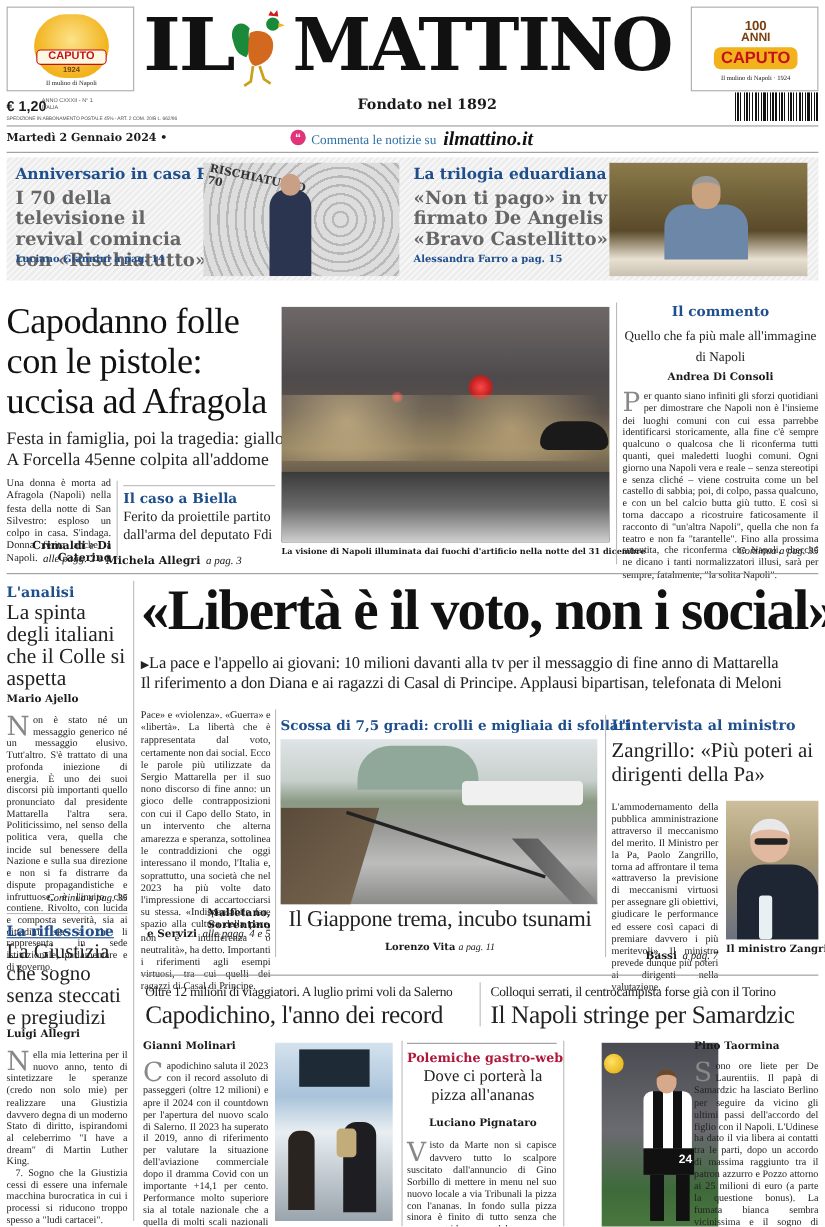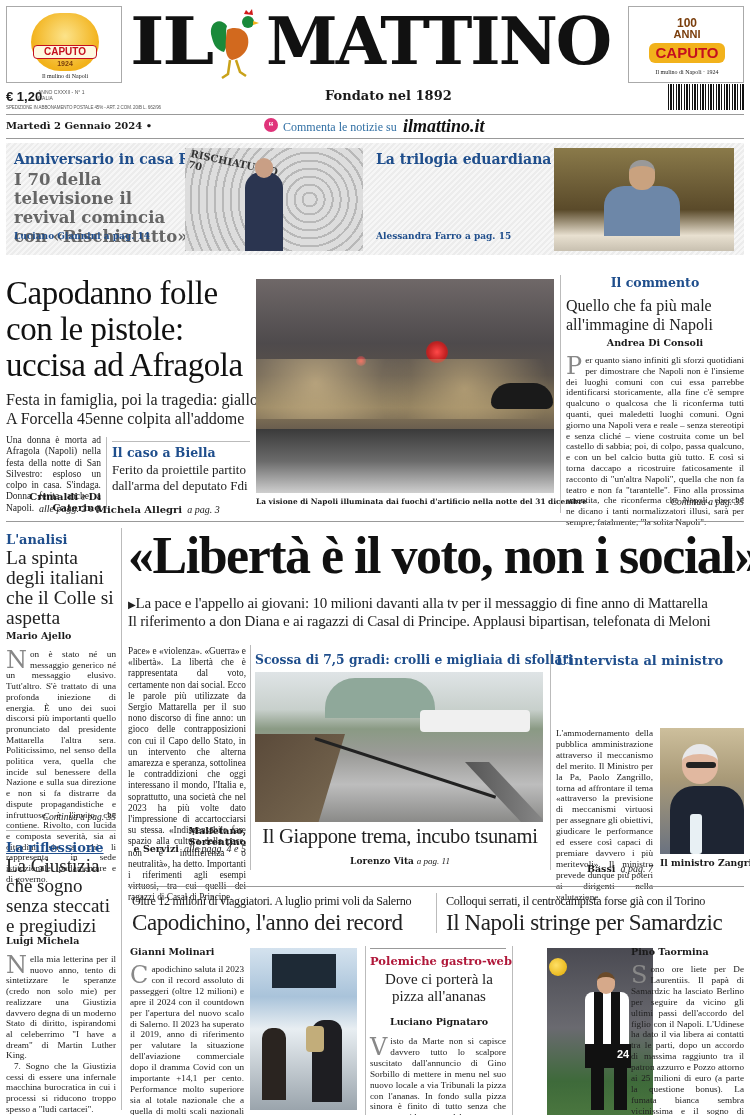--- a/index.html
+++ b/index.html
@@ -74,20 +74,21 @@
     <div class="abs dserif" style="left:8px;top:27px;width:175px;font-size:16.5px;line-height:19px;color:#666;font-weight:bold;">I 70 della televisione il revival comincia con «Rischiatutto»</div>
     <div class="abs dserif blue" style="left:8px;top:88px;font-size:9px;font-weight:bold;">Luciano Giannini a pag. 14</div>
     <div class="img" style="left:179px;top:5px;width:178px;height:103px;background:repeating-radial-gradient(circle at 70% 50%,#ddd 0 6px,#b8b8b8 6px 8px);">
       <div class="abs dserif" style="left:4px;top:6px;font-size:10px;font-weight:bold;color:#333;transform:rotate(12deg);width:60px;">RISCHIATUTTO 70</div>
       <div class="abs" style="left:60px;top:24px;width:38px;height:80px;background:#2b3550;border-radius:16px 16px 0 0;"></div>
       <div class="abs" style="left:70px;top:10px;width:18px;height:20px;background:#c99f85;border-radius:9px;"></div>
     </div>
   </div>
   <div class="abs" style="left:362px;top:0;width:376px;height:112px;">
     <div class="abs dserif blue" style="left:8px;top:8px;font-size:14px;font-weight:bold;">La trilogia eduardiana</div>
+    <div class="abs dserif" style="left:8px;top:27px;width:180px;font-size:16.5px;line-height:19px;color:#666;font-weight:bold;">«Non ti pago» in tv firmato De Angelis «Bravo Castellitto»</div>
     <div class="abs dserif blue" style="left:8px;top:88px;font-size:9px;font-weight:bold;">Alessandra Farro a pag. 15</div>
     <div class="img" style="left:186px;top:5px;width:180px;height:103px;background:linear-gradient(180deg,#8a7a4a,#5a4a2a 60%,#e8e0d0 85%,#c8c0b0);">
       <div class="abs" style="left:50px;top:38px;width:76px;height:50px;background:#6d87a8;border-radius:20px 20px 0 0;"></div>
       <div class="abs" style="left:75px;top:12px;width:26px;height:30px;background:#c9a27f;border-radius:12px;border-top:6px solid #999;"></div>
     </div>
   </div>
 </div>
 
 <div class="abs" style="left:6px;top:275px;width:244px;height:235px;">
   <div class="abs serif" style="left:0;top:116px;font-size:16px;white-space:nowrap;color:#222;">Festa in famiglia, poi la tragedia: giallo</div>
@@ -116,21 +117,21 @@
   <div class="abs" style="left:0;top:80px;width:298px;height:60px;background:radial-gradient(circle at 20% 40%,#d8c090 0,transparent 40%),radial-gradient(circle at 70% 50%,#c8b080 0,transparent 40%);opacity:0.7;"></div>
   <div class="abs" style="left:235px;top:104px;width:62px;height:26px;background:#1a1a1a;border-radius:30px 30px 10px 10px;"></div>
   <div class="abs" style="left:0;top:150px;width:298px;height:64px;background:linear-gradient(180deg,#3a3a3a,#6a6a6a 50%,#cfcfcf);"></div>
 </div>
 <div class="abs dserif" style="left:256px;top:497px;width:298px;font-size:7.4px;font-weight:bold;text-align:center;white-space:nowrap;">La visione di Napoli illuminata dai fuochi d'artificio nella notte del 31 dicembre</div>
 
 <div class="vr" style="left:560px;top:275px;height:238px;"></div>
 
 <div class="abs" style="left:566px;top:275px;width:178px;height:238px;">
   <div class="abs dserif blue" style="left:0;top:0;width:178px;text-align:center;font-size:12.5px;font-weight:bold;">Il commento</div>
-  <div class="abs serif" style="left:0;top:21px;width:178px;text-align:left;font-size:16px;line-height:19px;color:#222;">Quello che fa più male all'immagine di Napoli</div>
+  <div class="abs serif" style="left:0;top:21px;width:178px;text-align:center;font-size:12px;line-height:19px;color:#222;">Quello che fa più male all'immagine di Napoli</div>
   <div class="abs byline" style="left:0;top:62px;width:178px;text-align:center;font-size:9.5px;">Andrea Di Consoli</div>
   <div class="abs body-text" style="left:0;top:80px;width:178px;font-size:9.2px;line-height:10.8px;">
     <span class="dropcap" style="font-size:24px;line-height:20px;">P</span><span>er quanto siano infiniti gli sforzi quotidiani per dimostrare che Napoli non è l'insieme dei luoghi comuni con cui essa parrebbe identificarsi storicamente, alla fine c'è sempre qualcuno o qualcosa che li riconferma tutti quanti, quei maledetti luoghi comuni. Ogni giorno una Napoli vera e reale – senza stereotipi e senza cliché – viene costruita come un bel castello di sabbia; poi, di colpo, passa qualcuno, e con un bel calcio butta giù tutto. E così si torna daccapo a ricostruire faticosamente il racconto di "un'altra Napoli", quella che non fa teatro e non fa "tarantelle". Fino alla prossima smentita, che riconferma che Napoli, checché ne dicano i tanti normalizzatori illusi, sarà per sempre, fatalmente, "la solita Napoli".</span>
   </div>
   <div class="abs ref" style="left:0;top:222px;width:178px;text-align:right;font-size:9.5px;">Continua a pag. 35</div>
 </div>
 
 <div class="hr" style="left:6px;top:521px;width:738px;background:#999;"></div>
 
 <div class="abs" style="left:6px;top:528px;width:110px;height:300px;">
@@ -172,38 +173,39 @@
   <div class="abs serif" style="left:0;top:175px;width:290px;text-align:center;font-size:20.5px;color:#222;white-space:nowrap;letter-spacing:-0.3px;">Il Giappone trema, incubo tsunami</div>
   <div class="abs" style="left:0;top:206px;width:290px;text-align:center;font-size:9px;">
     <span class="byline" style="font-size:9px;">Lorenzo Vita</span>
     <span class="ref" style="font-size:9px;">a pag. 11</span>
   </div>
 </div>
 <div class="vr" style="left:550px;top:650px;height:220px;"></div>
 
 <div class="abs" style="left:556px;top:650px;width:190px;height:220px;">
   <div class="abs dserif blue" style="left:0;top:3px;font-size:13px;font-weight:bold;white-space:nowrap;">L'intervista al ministro</div>
+  <div class="abs serif" style="left:0;top:22px;width:190px;font-size:19px;line-height:22px;color:#222;">Zangrillo: «Più poteri ai dirigenti della Pa»</div>
   <div class="abs body-text" style="left:0;top:78px;width:97px;font-size:9.2px;line-height:10.9px;">L'ammodernamento della pubblica amministrazione attraverso il meccanismo del merito. Il Ministro per la Pa, Paolo Zangrillo, torna ad affrontare il tema «attraverso la previsione di meccanismi virtuosi per assegnare gli obiettivi, giudicare le performance ed essere così capaci di premiare davvero i più meritevoli». Il ministro prevede dunque più poteri ai dirigenti nella valutazione.</div>
   <div class="abs" style="left:0;top:207px;width:97px;text-align:right;">
     <span class="byline" style="font-size:9.5px;">Bassi</span>
     <span class="ref">a pag. 7</span>
   </div>
   <div class="img" style="left:104px;top:78px;width:84px;height:126px;background:linear-gradient(180deg,#cdbf9c,#a99a78 40%,#6a7280);">
     <div class="abs" style="left:22px;top:16px;width:36px;height:40px;background:#e1b8a0;border-radius:18px;border-top:10px solid #e8e8ea;"></div>
     <div class="abs" style="left:26px;top:34px;width:30px;height:6px;background:#222;border-radius:3px;"></div>
     <div class="abs" style="left:10px;top:58px;width:74px;height:68px;background:#1e2533;border-radius:24px 24px 0 0;"></div>
     <div class="abs" style="left:30px;top:86px;width:12px;height:40px;background:#e8f0f4;border-radius:3px;"></div>
   </div>
   <div class="abs byline" style="left:104px;top:207px;width:86px;text-align:center;font-size:9.2px;white-space:nowrap;">Il ministro Zangrillo</div>
 </div>
 
 <div class="abs" style="left:6px;top:836px;width:110px;height:279px;">
   <div class="abs dserif blue" style="left:0;top:4px;font-size:13px;font-weight:bold;text-decoration:underline;">La riflessione</div>
   <div class="abs serif" style="left:0;top:20px;width:114px;font-size:19px;line-height:20px;color:#222;">La Giustizia che sogno senza steccati e pregiudizi</div>
-  <div class="abs byline" style="left:0;top:99px;font-size:9.5px;">Luigi Michela</div>
+  <div class="abs byline" style="left:0;top:99px;font-size:9.5px;">Luigi Allegri</div>
   <div class="abs body-text" style="left:0;top:118px;width:110px;font-size:9.2px;line-height:10.7px;">
     <span class="dropcap" style="font-size:24px;line-height:20px;">N</span><span>ella mia letterina per il nuovo anno, tento di sintetizzare le speranze (credo non solo mie) per realizzare una Giustizia davvero degna di un moderno Stato di diritto, ispirandomi al celeberrimo "I have a dream" di Martin Luther King.</span>
     <div style="text-indent:8px;">7. Sogno che la Giustizia cessi di essere una infernale macchina burocratica in cui i processi si riducono troppo spesso a "ludi cartacei".</div>
     <div style="text-indent:8px;">2. Sogno una Giustizia in cui vi sia effettività di diritti e di garanzie per gli imputati, ma anche per le persone offese.</div>
   </div>
 </div>
 
 <div class="hr" style="left:128px;top:886px;width:616px;background:#999;"></div>
 
 <div class="abs" style="left:128px;top:890px;width:305px;height:225px;">

